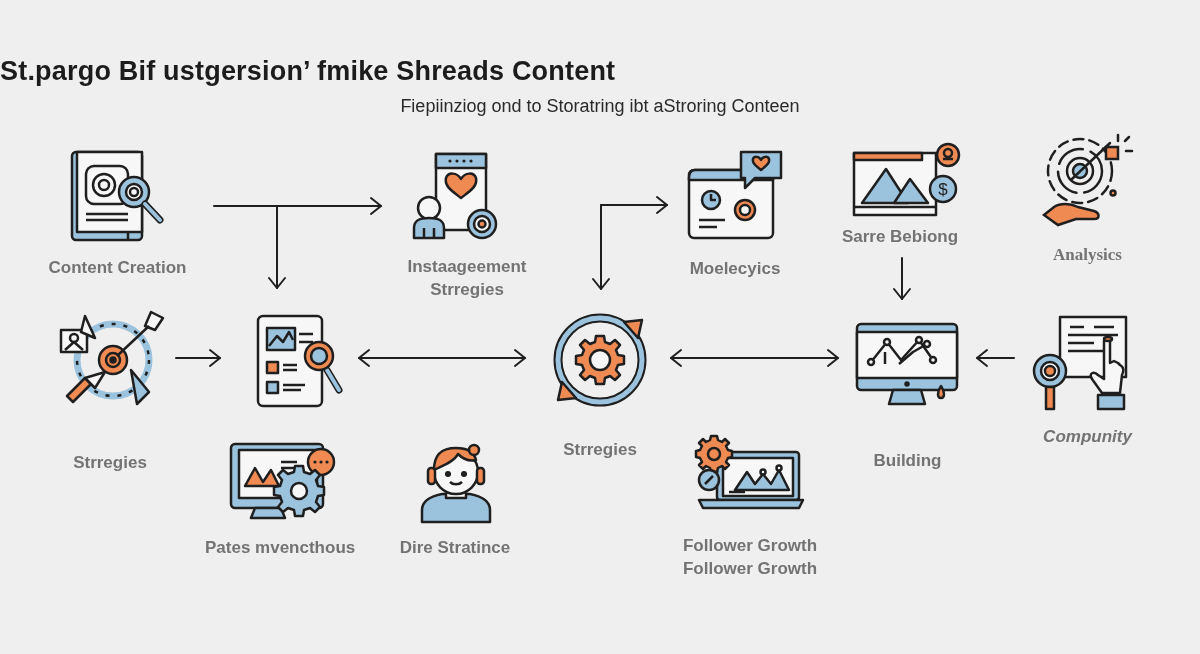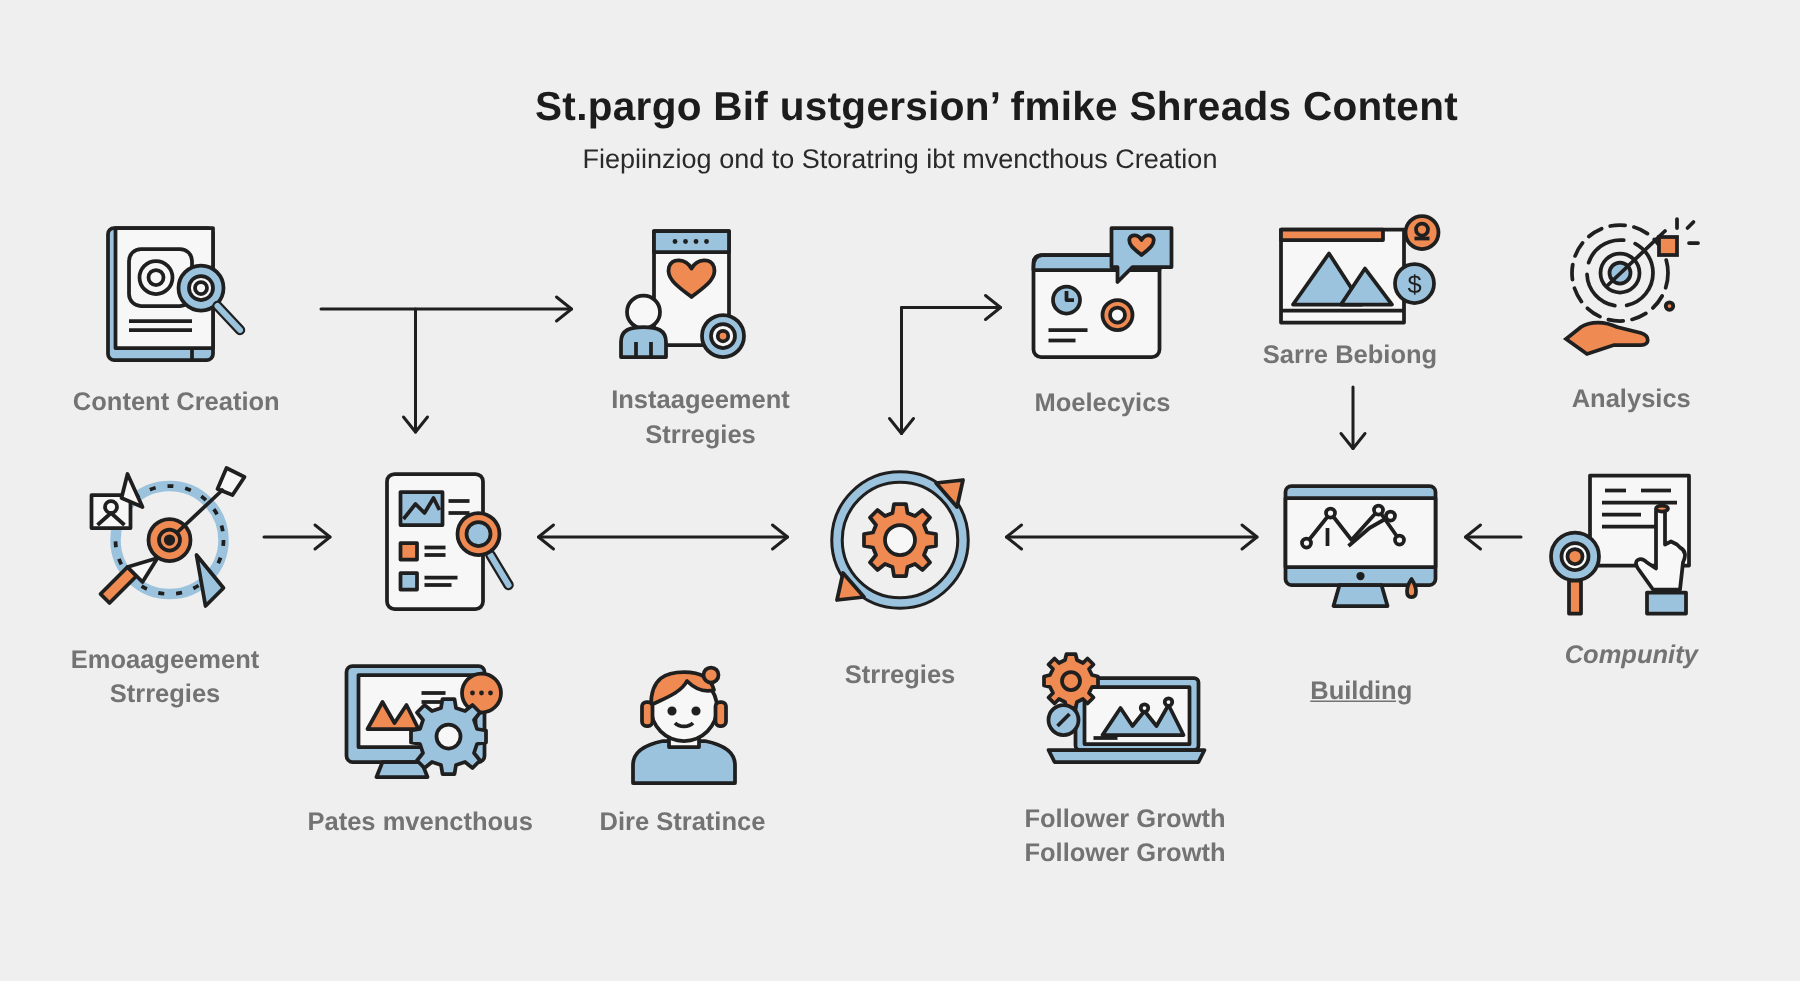--- a/index.html
+++ b/index.html
@@ -6,41 +6,41 @@
   body {
     width: 1200px; height: 654px;
     background: #efefef;
     position: relative;
     overflow: hidden;
     font-family: "Liberation Sans", "DejaVu Sans", sans-serif;
     color: #1c1c1c;
   }
   .title {
     position: absolute; left: 0; top: 56px; width: 972px;
-    text-align: right; font-size: 27px; font-weight: bold; letter-spacing: 0.2px;
+    text-align: left; font-size: 27px; font-weight: bold; letter-spacing: 0.2px;
   }
   .subtitle {
     position: absolute; left: 0; top: 96px; width: 1200px;
     text-align: center; font-size: 18px; color: #2a2a2a;
   }
   .node { position: absolute; text-align: center; }
   .node .icon { position: absolute; }
   .node .label {
     position: absolute; left: 0; width: 100%;
     font-size: 17px; font-weight: bold; line-height: 23px; color: #737373;
     white-space: nowrap;
   }
   svg { overflow: visible; }
   .arrows { position: absolute; left: 0; top: 0; }
 </style>
 </head>
 <body>
 
 <div class="title">St.pargo Bif ustgersion’ fmike Shreads Content</div>
-<div class="subtitle">Fiepiinziog  ond to Storatring ibt mvencthous Creation</div>
+<div class="subtitle">Fiepiinziog  ond to Storatring ibt aStroring Conteen</div>
 
 <svg class="arrows" width="1200" height="654">
   <g stroke="#1f1f1f" stroke-width="2" fill="none" stroke-linecap="round" stroke-linejoin="round">
 
     <g>
       <line x1="214" y1="206" x2="381" y2="206"></line>
       <polyline points="371,198 381,206 371,214"></polyline>
     </g>
     <g>
       <line x1="277" y1="206" x2="277" y2="288"></line>
@@ -157,21 +157,21 @@
       <circle cx="98" cy="12" r="11" fill="#ef8a52"></circle>
       <circle cx="98" cy="10" r="4"></circle>
       <line x1="93" y1="16" x2="103" y2="16"></line>
       <circle cx="93" cy="46" r="13" fill="#9cc3de"></circle>
       <text x="93" y="52" font-size="17" text-anchor="middle" fill="#1f1f1f" stroke="none" font-family="Liberation Sans, sans-serif">$</text>
     </g>
   </svg>
   <div class="label" style="top:82px;">Sarre Bebiong</div>
 </div>
 
-<div class="node" style="left:1020px;top:142px;width:135px;height:140px;">
+<div class="node" style="left:1020px;top:131px;width:135px;height:140px;font-family:Liberation Serif, serif;">
   <svg class="icon" width="110" height="100" style="left:10px;top:0px;" viewBox="0 0 110 100">
     <g stroke="#1f1f1f" stroke-width="2.5" fill="none" stroke-linecap="round">
       <circle cx="50" cy="40" r="32" stroke-dasharray="10 6"></circle>
       <circle cx="50" cy="40" r="22" stroke-dasharray="30 8"></circle>
       <circle cx="50" cy="40" r="13"></circle>
       <circle cx="50" cy="40" r="7" fill="#9cc3de"></circle>
       <line x1="42" y1="48" x2="80" y2="12"></line>
       <rect x="76" y="16" width="12" height="12" fill="#ef8a52"></rect>
       <line x1="88" y1="4" x2="88" y2="10"></line>
       <line x1="95" y1="10" x2="99" y2="6"></line>
@@ -195,21 +195,20 @@
       <circle cx="58" cy="52" r="7"></circle>
       <circle cx="58" cy="52" r="2.5" fill="#1f1f1f"></circle>
       <path d="M96 4 L108 10 L100 22 L90 18 Z" fill="#f7f7f7"></path>
       <line x1="94" y1="18" x2="62" y2="48"></line>
       <path d="M30 8 L40 30 L26 24 Z" fill="#f7f7f7"></path>
       <path d="M76 62 L82 96 L94 84 Z" fill="#9cc3de"></path>
       <path d="M12 88 L30 70 L36 76 L18 94 Z" fill="#ef8a52"></path>
       <path d="M30 70 L50 64 L40 80 Z" fill="#f7f7f7"></path>
     </g>
   </svg>
-  <div class="label" style="top:120px;">Emoaageement</div>
   <div class="label" style="top:143px;">Strregies</div>
 </div>
 
 <div class="node" style="left:255px;top:312px;width:90px;height:100px;">
   <svg class="icon" width="90" height="95" style="left:0px;top:0px;" viewBox="0 0 90 95">
     <g stroke="#1f1f1f" stroke-width="2.5" fill="none" stroke-linejoin="round">
       <rect x="3" y="4" width="64" height="90" rx="5" fill="#f7f7f7"></rect>
       <rect x="12" y="16" width="28" height="22" fill="#9cc3de"></rect>
       <polyline points="14,34 22,24 28,30 34,20 38,28"></polyline>
       <line x1="44" y1="22" x2="58" y2="22"></line>
@@ -256,21 +255,21 @@
       <circle cx="34" cy="22" r="3" fill="#f7f7f7"></circle>
       <circle cx="66" cy="20" r="3" fill="#f7f7f7"></circle>
       <circle cx="80" cy="40" r="3" fill="#f7f7f7"></circle>
       <circle cx="74" cy="24" r="3" fill="#f7f7f7"></circle>
       <line x1="32" y1="32" x2="32" y2="44"></line>
       <circle cx="54" cy="64" r="1.5" fill="#1f1f1f"></circle>
       <path d="M40 70 L36 84 L72 84 L68 70 Z" fill="#9cc3de"></path>
       <path d="M88 66 C84 72 84 78 88 78 C92 78 92 72 88 66 Z" fill="#ef8a52"></path>
     </g>
   </svg>
-  <div class="label" style="top:129px;text-decoration:underline;">Building</div>
+  <div class="label" style="top:129px;">Building</div>
 </div>
 
 <div class="node" style="left:1020px;top:313px;width:135px;height:140px;font-style:italic;">
   <svg class="icon" width="100" height="100" style="left:12px;top:0px;" viewBox="0 0 100 100">
     <g stroke="#1f1f1f" stroke-width="2.5" fill="none" stroke-linejoin="round">
       <rect x="28" y="4" width="66" height="60" fill="#f7f7f7"></rect>
       <line x1="38" y1="14" x2="52" y2="14"></line>
       <line x1="62" y1="14" x2="82" y2="14"></line>
       <line x1="36" y1="22" x2="86" y2="22"></line>
       <line x1="36" y1="30" x2="62" y2="30"></line>

